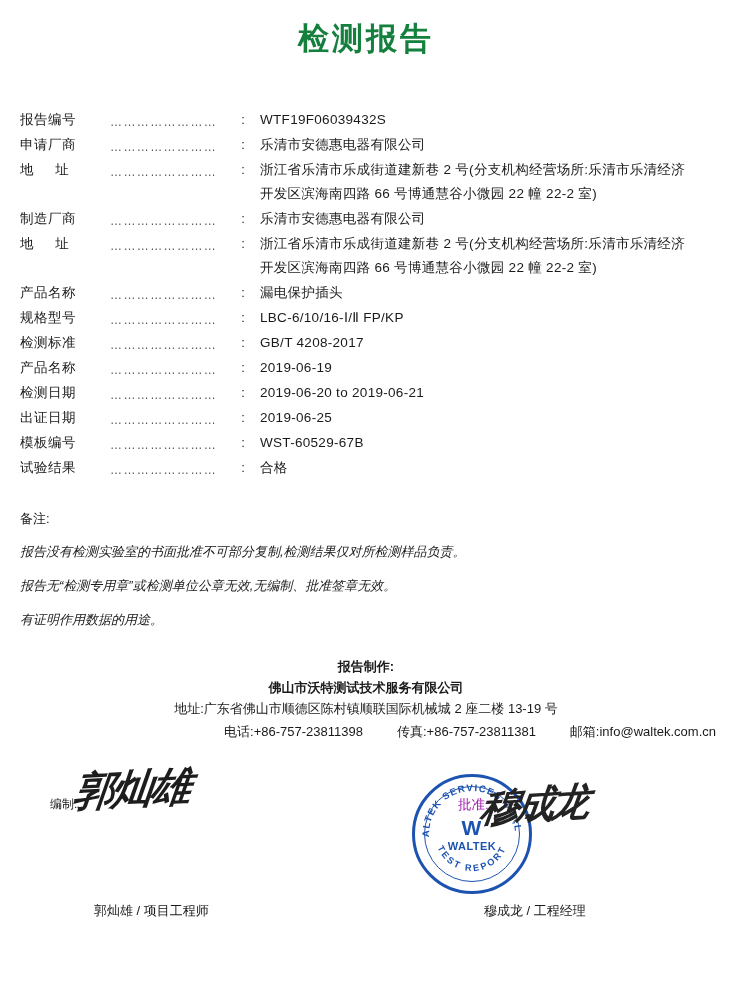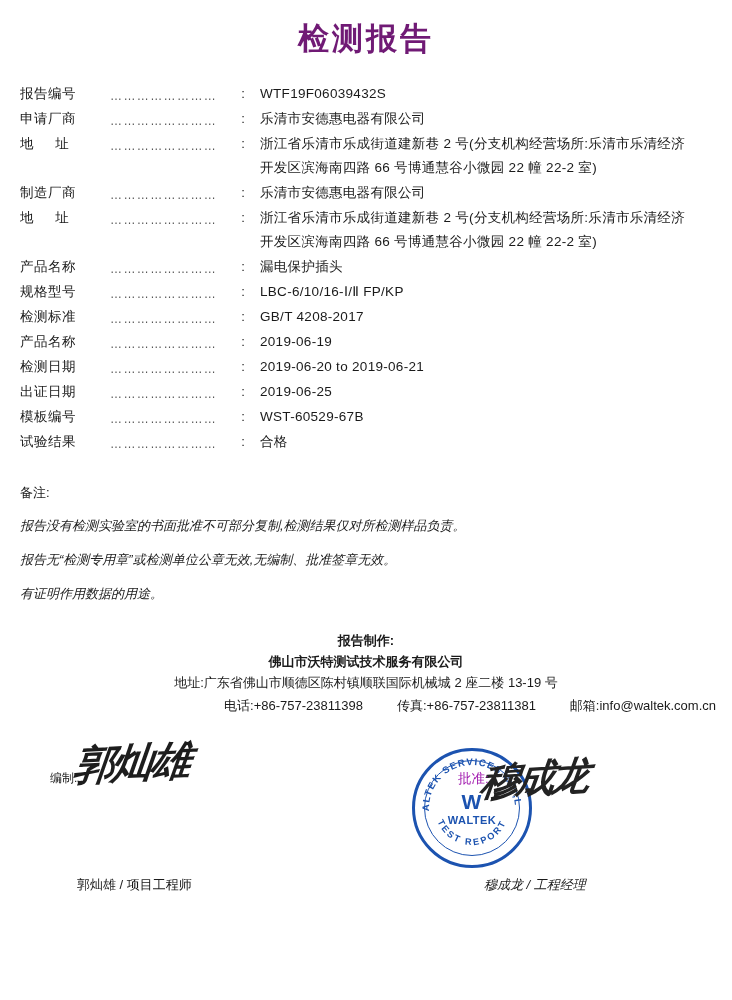--- a/index.html
+++ b/index.html
@@ -23,24 +23,24 @@
     padding: 0 16px;
   }
   .doc-title {
     text-align: center;
     font-size: 31px;
     font-weight: bold;
     letter-spacing: 3px;
     margin-top: 18px;
     margin-bottom: 0;
     font-family: "DejaVu Serif", "Liberation Serif", serif;
-    color: #701a75;
+    color: #15803d;
   }
   .fields {
-    margin-top: 24px;
+    margin-top: 50px;
     padding-left: 4px;
   }
   .field-row {
     display: flex;
     align-items: flex-start;
     font-size: 13.5px;
     line-height: 20px;
     margin-bottom: 5px;
   }
   .field-label {
@@ -214,26 +214,25 @@
   }
   .names-row {
     position: absolute;
     left: 0;
     top: 128px;
     width: 700px;
     font-size: 13px;
   }
   .name-left {
     position: absolute;
-    left: 61px;
+    left: 78px;
   }
   .name-right {
     position: absolute;
     left: 468px;
-    font-style: italic;
   }
 </style>
 </head>
 <body>
 
 <div class="page">
 
   <div class="doc-title">检测报告</div>
 
   <div class="fields">

